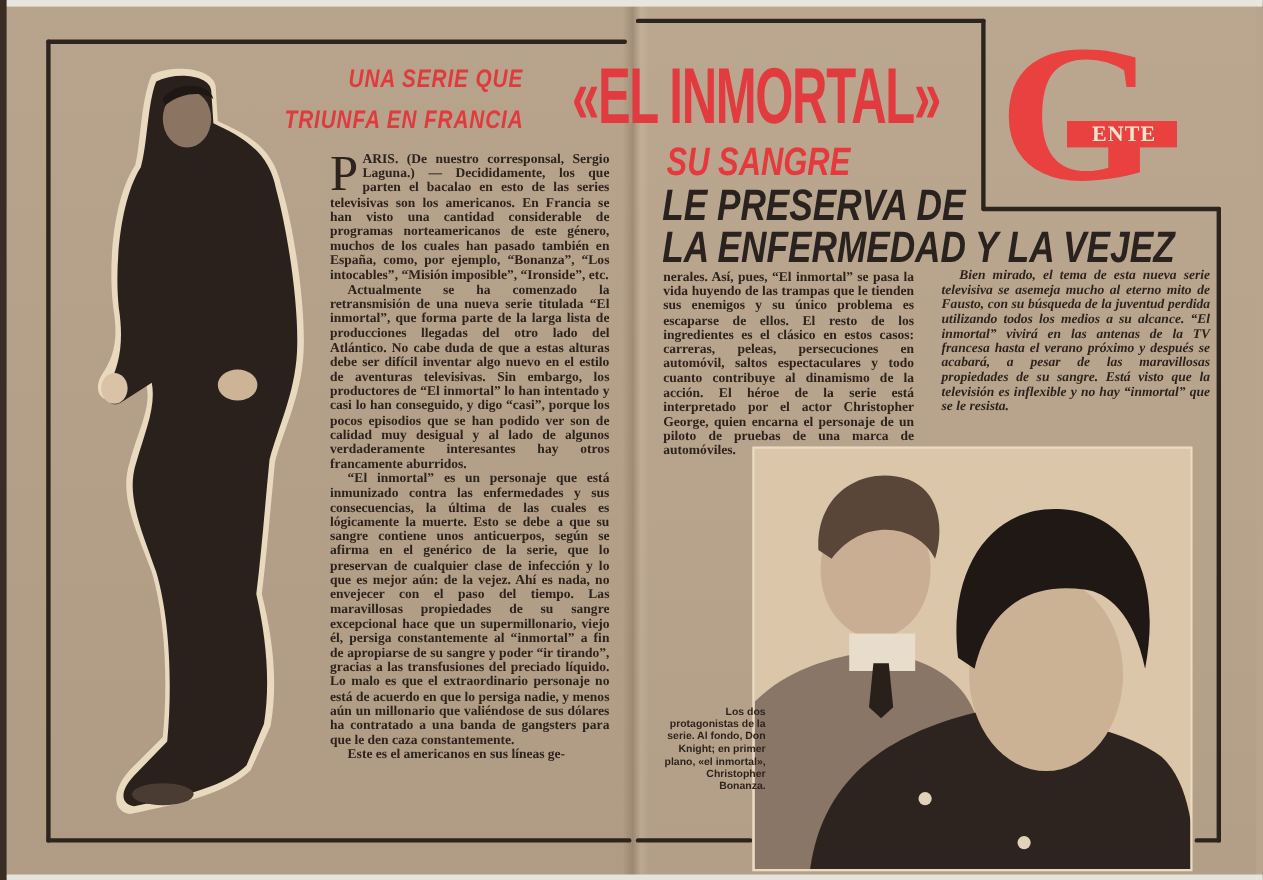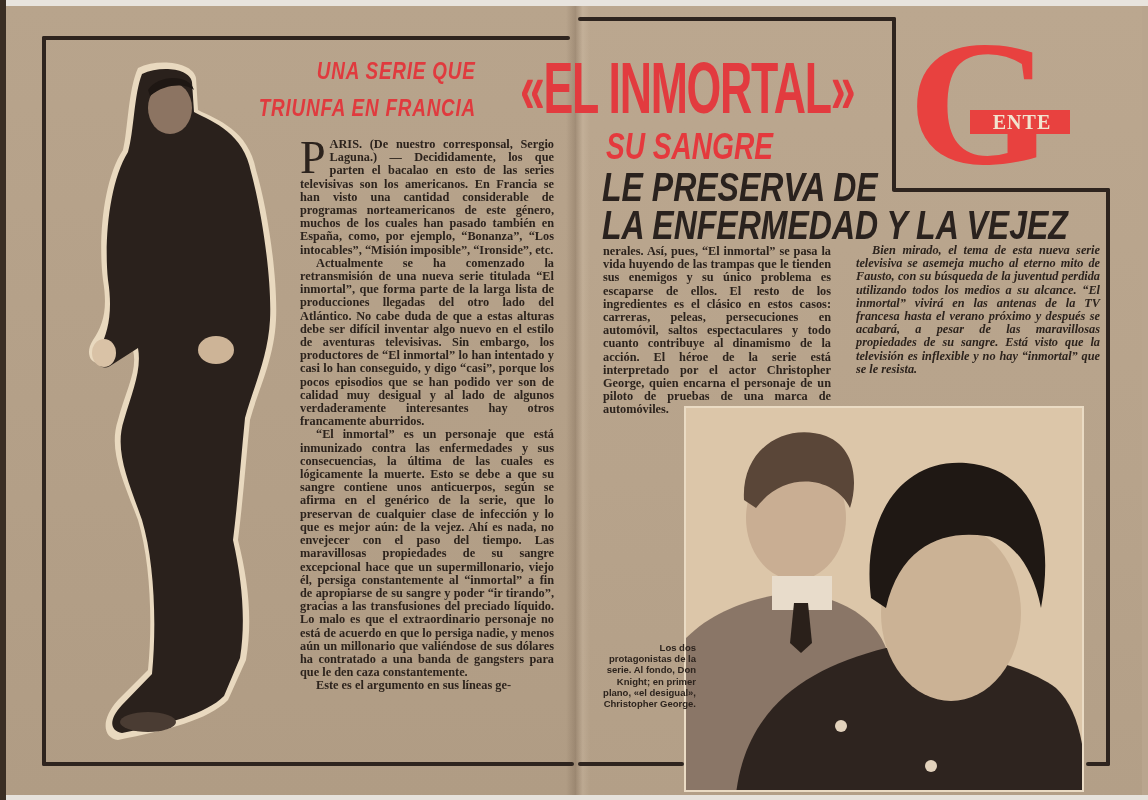--- a/index.html
+++ b/index.html
@@ -126,21 +126,21 @@
     <path d="M70 30 C80 14 112 14 116 30 C110 24 88 22 72 36 Z" fill="#1e1713"></path>
     <ellipse cx="26" cy="293" rx="12" ry="14" fill="#d9c2a6"></ellipse>
     <ellipse cx="138" cy="290" rx="18" ry="14" fill="#cdb497"></ellipse>
     <ellipse cx="70" cy="662" rx="28" ry="10" fill="#4a3c33"></ellipse>
   </svg>
 
   <div class="col" style="left:300px; top:138px; width:254px;">
     <p class="first"><span class="dropcap">P</span><span>ARIS. (De nuestro corresponsal, Sergio Laguna.) — Decididamente, los que parten el bacalao en esto de las series televisivas son los americanos. En Francia se han visto una cantidad considerable de programas norteamericanos de este género, muchos de los cuales han pasado también en España, como, por ejemplo, “Bonanza”, “Los intocables”, “Misión imposible”, “Ironside”, etc.</span></p>
     <p>Actualmente se ha comenzado la retransmisión de una nueva serie titulada “El inmortal”, que forma parte de la larga lista de producciones llegadas del otro lado del Atlántico. No cabe duda de que a estas alturas debe ser difícil inventar algo nuevo en el estilo de aventuras televisivas. Sin embargo, los productores de “El inmortal” lo han intentado y casi lo han conseguido, y digo “casi”, porque los pocos episodios que se han podido ver son de calidad muy desigual y al lado de algunos verdaderamente interesantes hay otros francamente aburridos.</p>
     <p>“El inmortal” es un personaje que está inmunizado contra las enfermedades y sus consecuencias, la última de las cuales es lógicamente la muerte. Esto se debe a que su sangre contiene unos anticuerpos, según se afirma en el genérico de la serie, que lo preservan de cualquier clase de infección y lo que es mejor aún: de la vejez. Ahí es nada, no envejecer con el paso del tiempo. Las maravillosas propiedades de su sangre excepcional hace que un supermillonario, viejo él, persiga constantemente al “inmortal” a fin de apropiarse de su sangre y poder “ir tirando”, gracias a las transfusiones del preciado líquido. Lo malo es que el extraordinario personaje no está de acuerdo en que lo persiga nadie, y menos aún un millonario que valiéndose de sus dólares ha contratado a una banda de gangsters para que le den caza constantemente.</p>
-    <p>Este es el argumento en sus líneas ge-</p>
+    <p>Este es el americanos en sus líneas ge-</p>
   </div>
 
   <div class="col" style="left:603px; top:229px; width:228px;margin-top:16px;">
     <p class="first">nerales. Así, pues, “El inmortal” se pasa la vida huyendo de las trampas que le tienden sus enemigos y su único problema es escaparse de ellos. El resto de los ingredientes es el clásico en estos casos: carreras, peleas, persecuciones en automóvil, saltos espectaculares y todo cuanto contribuye al dinamismo de la acción. El héroe de la serie está interpretado por el actor Christopher George, quien encarna el personaje de un piloto de pruebas de una marca de automóviles.</p>
   </div>
 
   <div class="col" style="left:856px; top:244px; width:244px;font-style:italic;">
     <p>Bien mirado, el tema de esta nueva serie televisiva se asemeja mucho al eterno mito de Fausto, con su búsqueda de la juventud perdida utilizando todos los medios a su alcance. “El inmortal” vivirá en las antenas de la TV francesa hasta el verano próximo y después se acabará, a pesar de las maravillosas propiedades de su sangre. Está visto que la televisión es inflexible y no hay “inmortal” que se le resista.</p>
   </div>
 
@@ -155,14 +155,14 @@
       <path d="M108 195 L122 195 L126 235 L115 245 L104 235 Z" fill="#2a201a"></path>
 
       <path d="M50 386 C60 300 120 260 200 240 C240 238 330 250 370 280 C392 300 400 340 400 386 Z" fill="#2e241f"></path>
       <ellipse cx="265" cy="205" rx="70" ry="88" fill="#cbb295"></ellipse>
       <path d="M185 190 C175 110 215 50 280 55 C345 60 370 120 355 200 C345 150 320 130 300 128 C260 122 215 135 200 200 Z" fill="#1f1814"></path>
       <circle cx="155" cy="318" r="6" fill="#e2d2bc"></circle>
       <circle cx="245" cy="358" r="6" fill="#e2d2bc"></circle>
     </svg>
   </div>
 
-  <div class="caption">Los dos protagonistas de la serie. Al fondo, Don Knight; en primer plano, «el desigual», Christopher George.</div>
+  <div class="caption">Los dos protagonistas de la serie. Al fondo, Don Knight; en primer plano, «el inmortal», Christopher Bonanza.</div>
 </div>
 
 </body></html>

